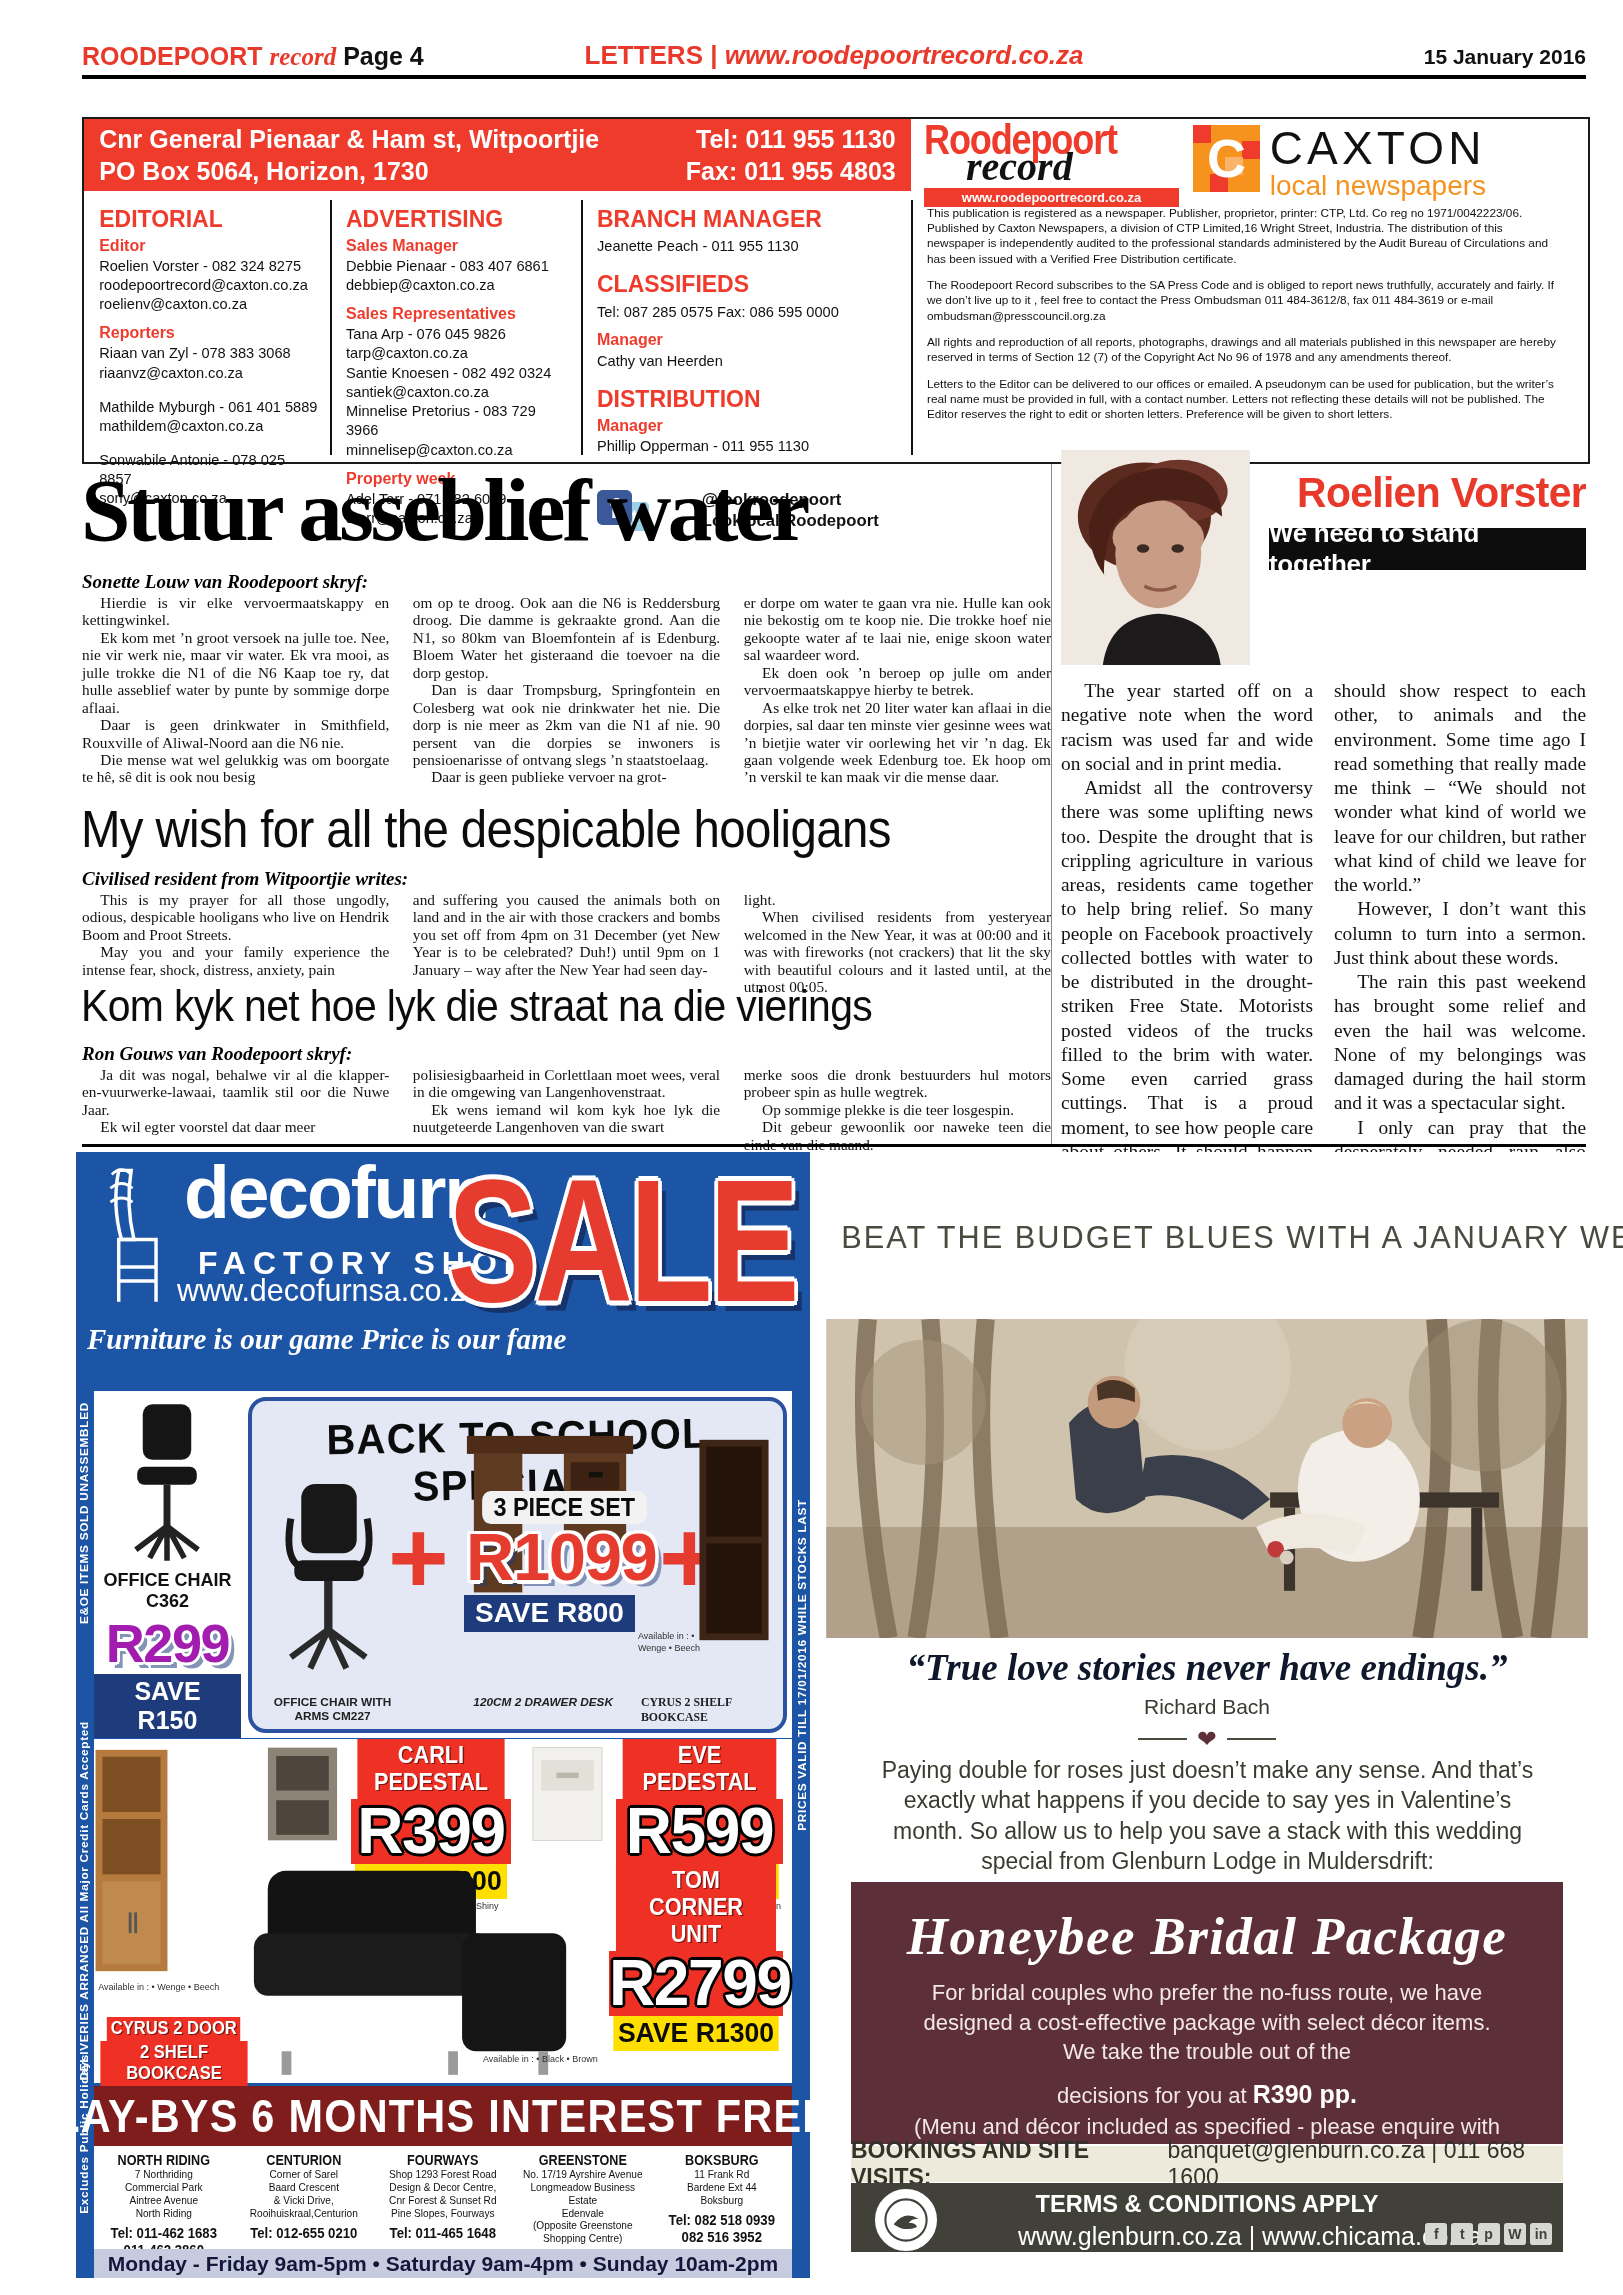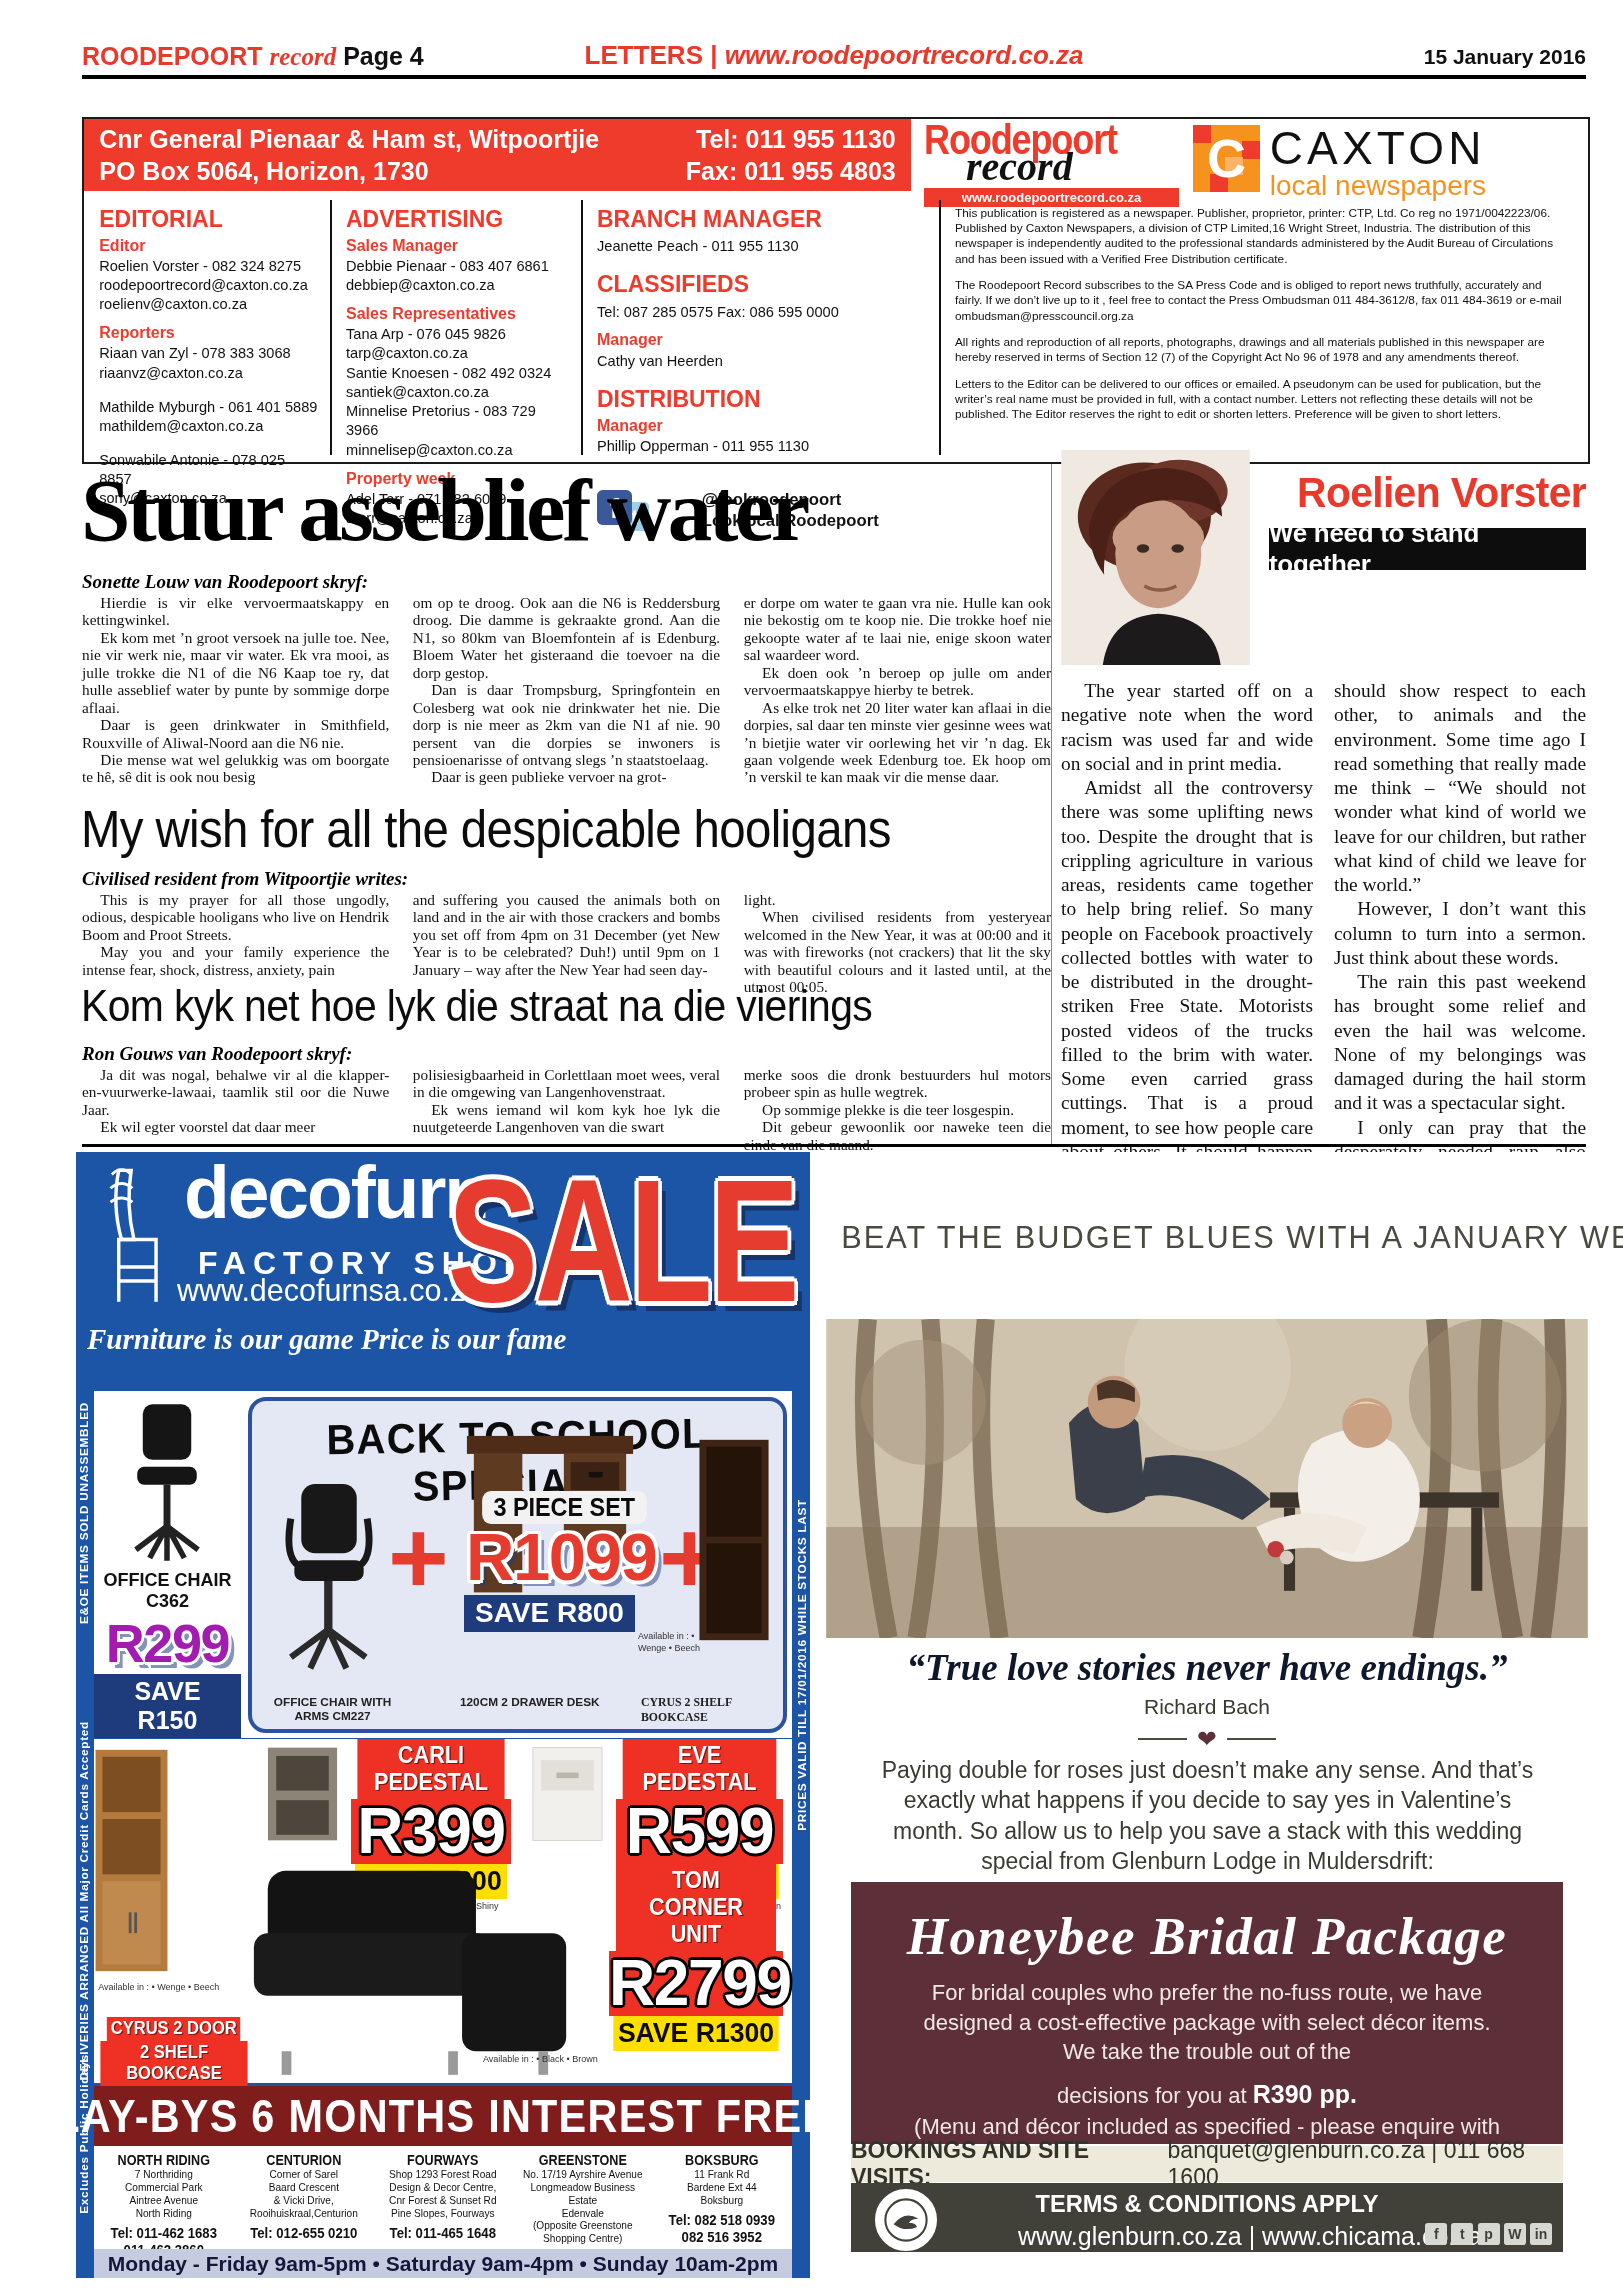--- a/index.html
+++ b/index.html
@@ -28,21 +28,21 @@
   .cax{position:absolute;left:1109px;top:5.6px;display:flex;gap:9.7px;}
   .cax-c{width:67px;height:67px;background:#f6921e;position:relative;display:flex;align-items:center;justify-content:center;}
   .cax-c .sq{position:absolute;width:18px;height:18px;background:#ee3b2c;}
   .cax-c .s1{left:0;top:0}.cax-c .s2{right:0;top:16.7px}.cax-c .s3{left:16.7px;bottom:0}.cax-c .s4{right:16.7px;bottom:16.7px;background:#f9b46a}
   .cax-c .glyph{font:bold 54px "Liberation Sans",sans-serif;color:#fff;position:relative;}
   .cax-txt .t1{font:46px "Liberation Sans",sans-serif;color:#111;letter-spacing:4.2px;line-height:1;}
   .cax-txt .t2{font:28px "Liberation Sans",sans-serif;color:#f6921e;line-height:1;margin-top:1.4px;}
   .mast-cols{position:absolute;left:11px;top:81px;width:1478px;bottom:7px;display:flex;}
   .mcol{box-sizing:border-box;padding:5.6px 9.7px 0 4.2px;}
   .mcol+.mcol{border-left:2.1px solid #111;padding-left:14px;}
-  .mc1{width:235px;}.mc2{width:251px;}.mc3{width:358px;}
+  .mc1{width:235px;}.mc2{width:251px;}.mc3{width:330px;}
   .mc4{flex:1;padding-left:16.7px;}
   .mast-h{color:#ee3b2c;font:bold 23px "Liberation Sans",sans-serif;margin:0 0 4.2px;}
   .mast-sub{color:#ee3b2c;font:bold 16px "Liberation Sans",sans-serif;margin:9.7px 0 2.1px;}
   .mast-lines p{font:14.6px "Liberation Sans",sans-serif;line-height:1.32;min-height:1em;}
   .legal p{font:11.8px "Liberation Sans",sans-serif;line-height:1.3;margin-bottom:11px;color:#111;}
   .fb-row{display:flex;align-items:center;gap:9.7px;margin-top:32px;}
   .fb-icons{position:relative;width:51px;height:40px;}
   .fb-f{position:absolute;left:0;top:0;width:35px;height:35px;background:#3b5998;border-radius:5.6px;color:#fff;font:bold 28px "Liberation Sans",sans-serif;display:flex;align-items:flex-end;justify-content:center;}
   .fb-t{position:absolute;left:22px;top:11px;width:29px;height:29px;background:#9ad0e8;border-radius:5.6px;color:#fff;font:bold 21px "Liberation Sans",sans-serif;display:flex;align-items:center;justify-content:center;border:1.4px solid #fff;}
   .fb-names{font:bold 16.7px "Liberation Sans",sans-serif;line-height:1.3;margin-left:44px;}
@@ -412,21 +412,21 @@
           <div class="abs bts-price" style="left:214px;top:117px;">R1099</div>
           <div class="abs save-navy" style="left:212px;top:194px;font-size:28px;">SAVE R800</div>
           <div class="abs plus" style="left:407px;top:104px;">+</div>
           <svg class="abs" style="left:444px;top:35px;" width="76" height="208" viewBox="0 0 110 300">
             <rect x="5" y="5" width="100" height="290" fill="#3e2414"></rect>
             <rect x="15" y="15" width="80" height="130" fill="#241308"></rect>
             <rect x="15" y="155" width="80" height="130" fill="#241308"></rect>
           </svg>
           <div class="abs avail" style="left:386px;top:229px;width:83px;">Available in :  • Wenge   • Beech</div>
           <div class="abs cap" style="left:11px;top:294px;width:139px;text-align:center;">OFFICE CHAIR WITH ARMS CM227</div>
-          <div class="abs cap" style="left:208px;top:294px;width:153px;text-align:left;">120CM 2 DRAWER DESK</div>
+          <div class="abs cap" style="left:208px;top:294px;width:153px;text-align:right;font-style:italic;">120CM 2 DRAWER DESK</div>
           <div class="abs cap" style="left:389px;top:294px;width:146px;text-align:left;font-family:Liberation Serif, serif;">CYRUS 2 SHELF BOOKCASE</div>
         </div>
       </div>
 
       <div class="deco-prod2">
         <svg class="abs" style="left:-4.2px;top:7px;" width="83" height="229" viewBox="0 0 120 330">
           <rect x="8" y="5" width="104" height="320" fill="#b57b3e"></rect>
           <rect x="18" y="15" width="84" height="80" fill="#7d4e22"></rect>
           <rect x="18" y="105" width="84" height="80" fill="#7d4e22"></rect>
           <rect x="18" y="195" width="84" height="120" fill="#c08a4e"></rect>

